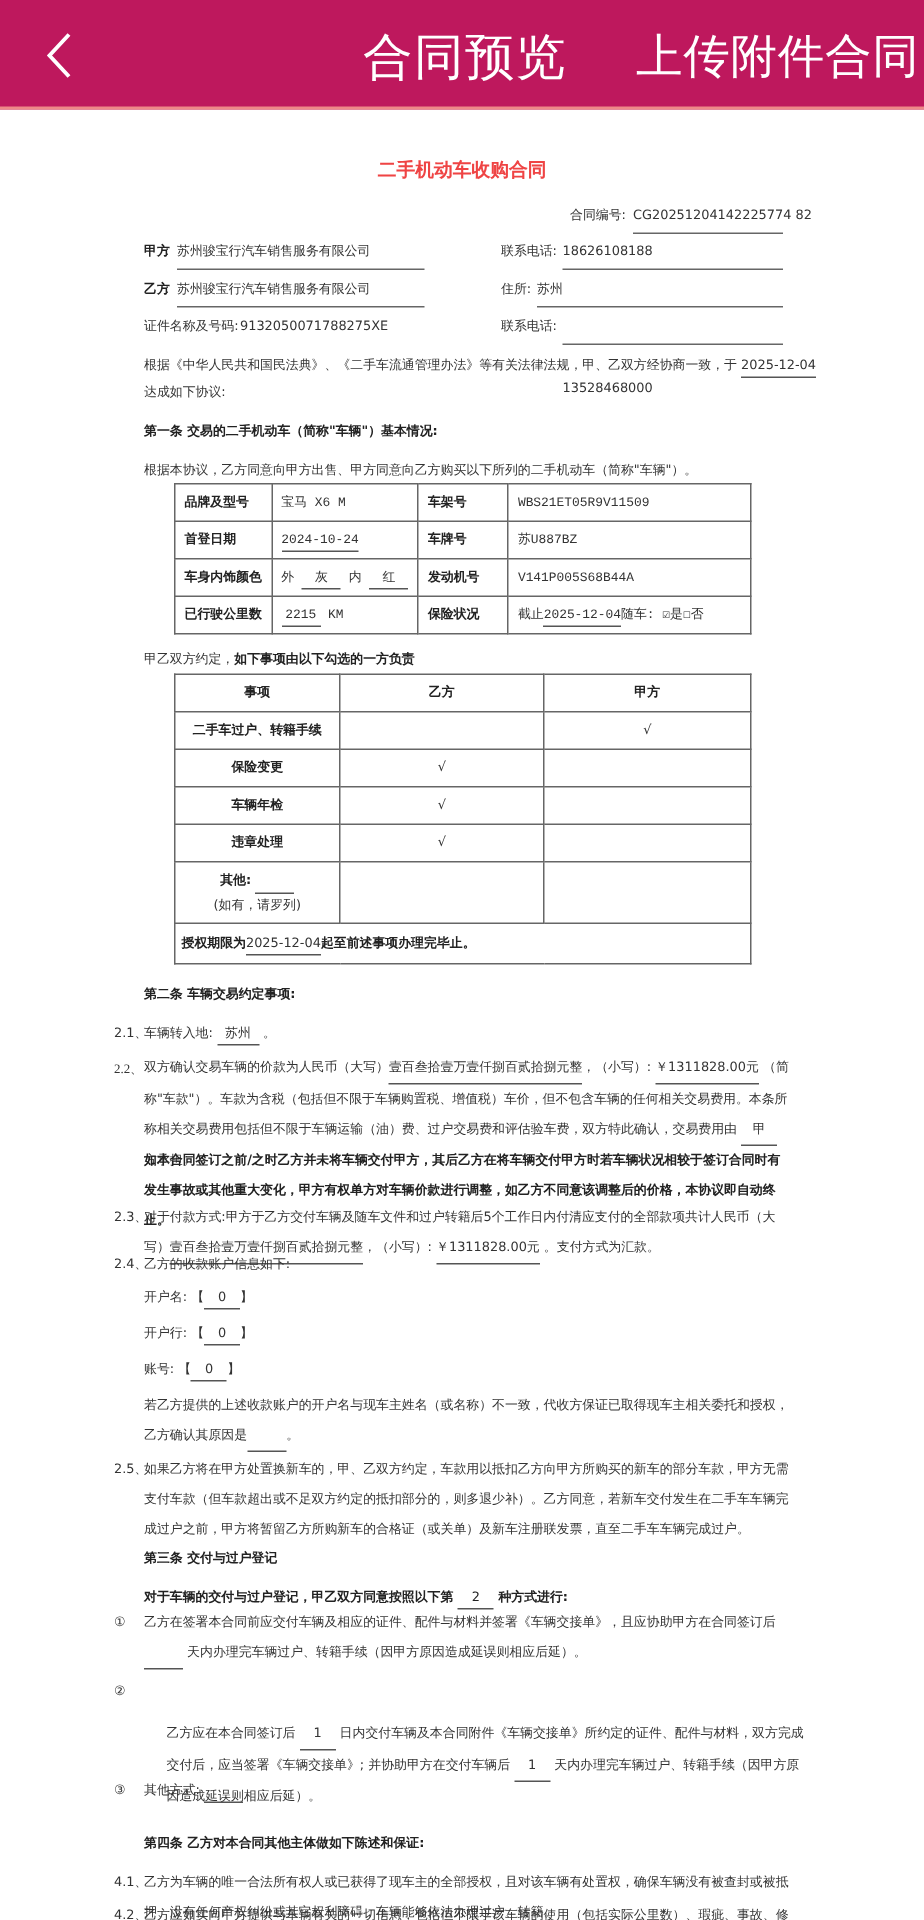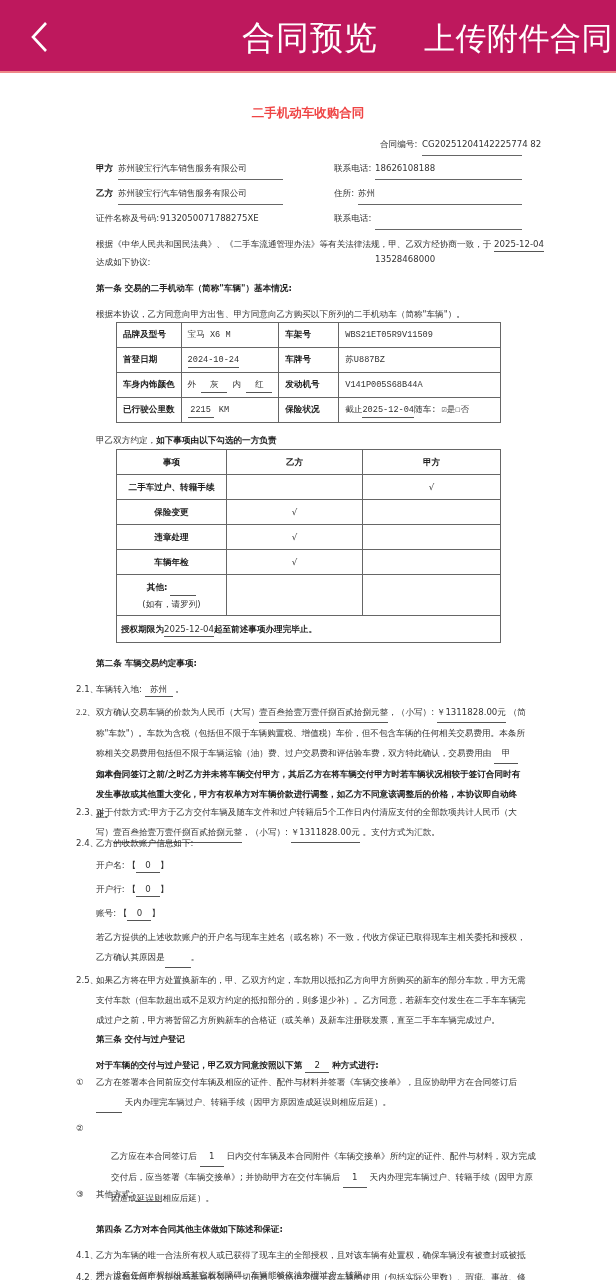--- a/index.html
+++ b/index.html
@@ -126,26 +126,26 @@
           <td class="h">二手车过户、转籍手续</td>
           <td></td>
           <td>√</td>
         </tr>
     <tr>
           <td class="h">保险变更</td>
           <td>√</td>
           <td></td>
         </tr>
     <tr>
+          <td class="h">车辆年检</td>
+          <td>√</td>
+          <td></td>
+        </tr>
+    <tr>
           <td class="h">违章处理</td>
-          <td>√</td>
-          <td></td>
-        </tr>
-    <tr>
-          <td class="h">车辆年检</td>
           <td>√</td>
           <td></td>
         </tr>
     <tr>
       <td style="height:41px; line-height:16px;"><span class="bold">其他:</span> <span class="ul" style="width:26px">&nbsp;</span><br><span>(如有，请罗列)</span></td>
       <td></td>
           <td></td>
     </tr>
     <tr>
       <td colspan="3" class="auth"><span class="bold">授权期限为</span><span class="ul">2025-12-04</span><span class="bold">起至前述事项办理完毕止。</span></td>

